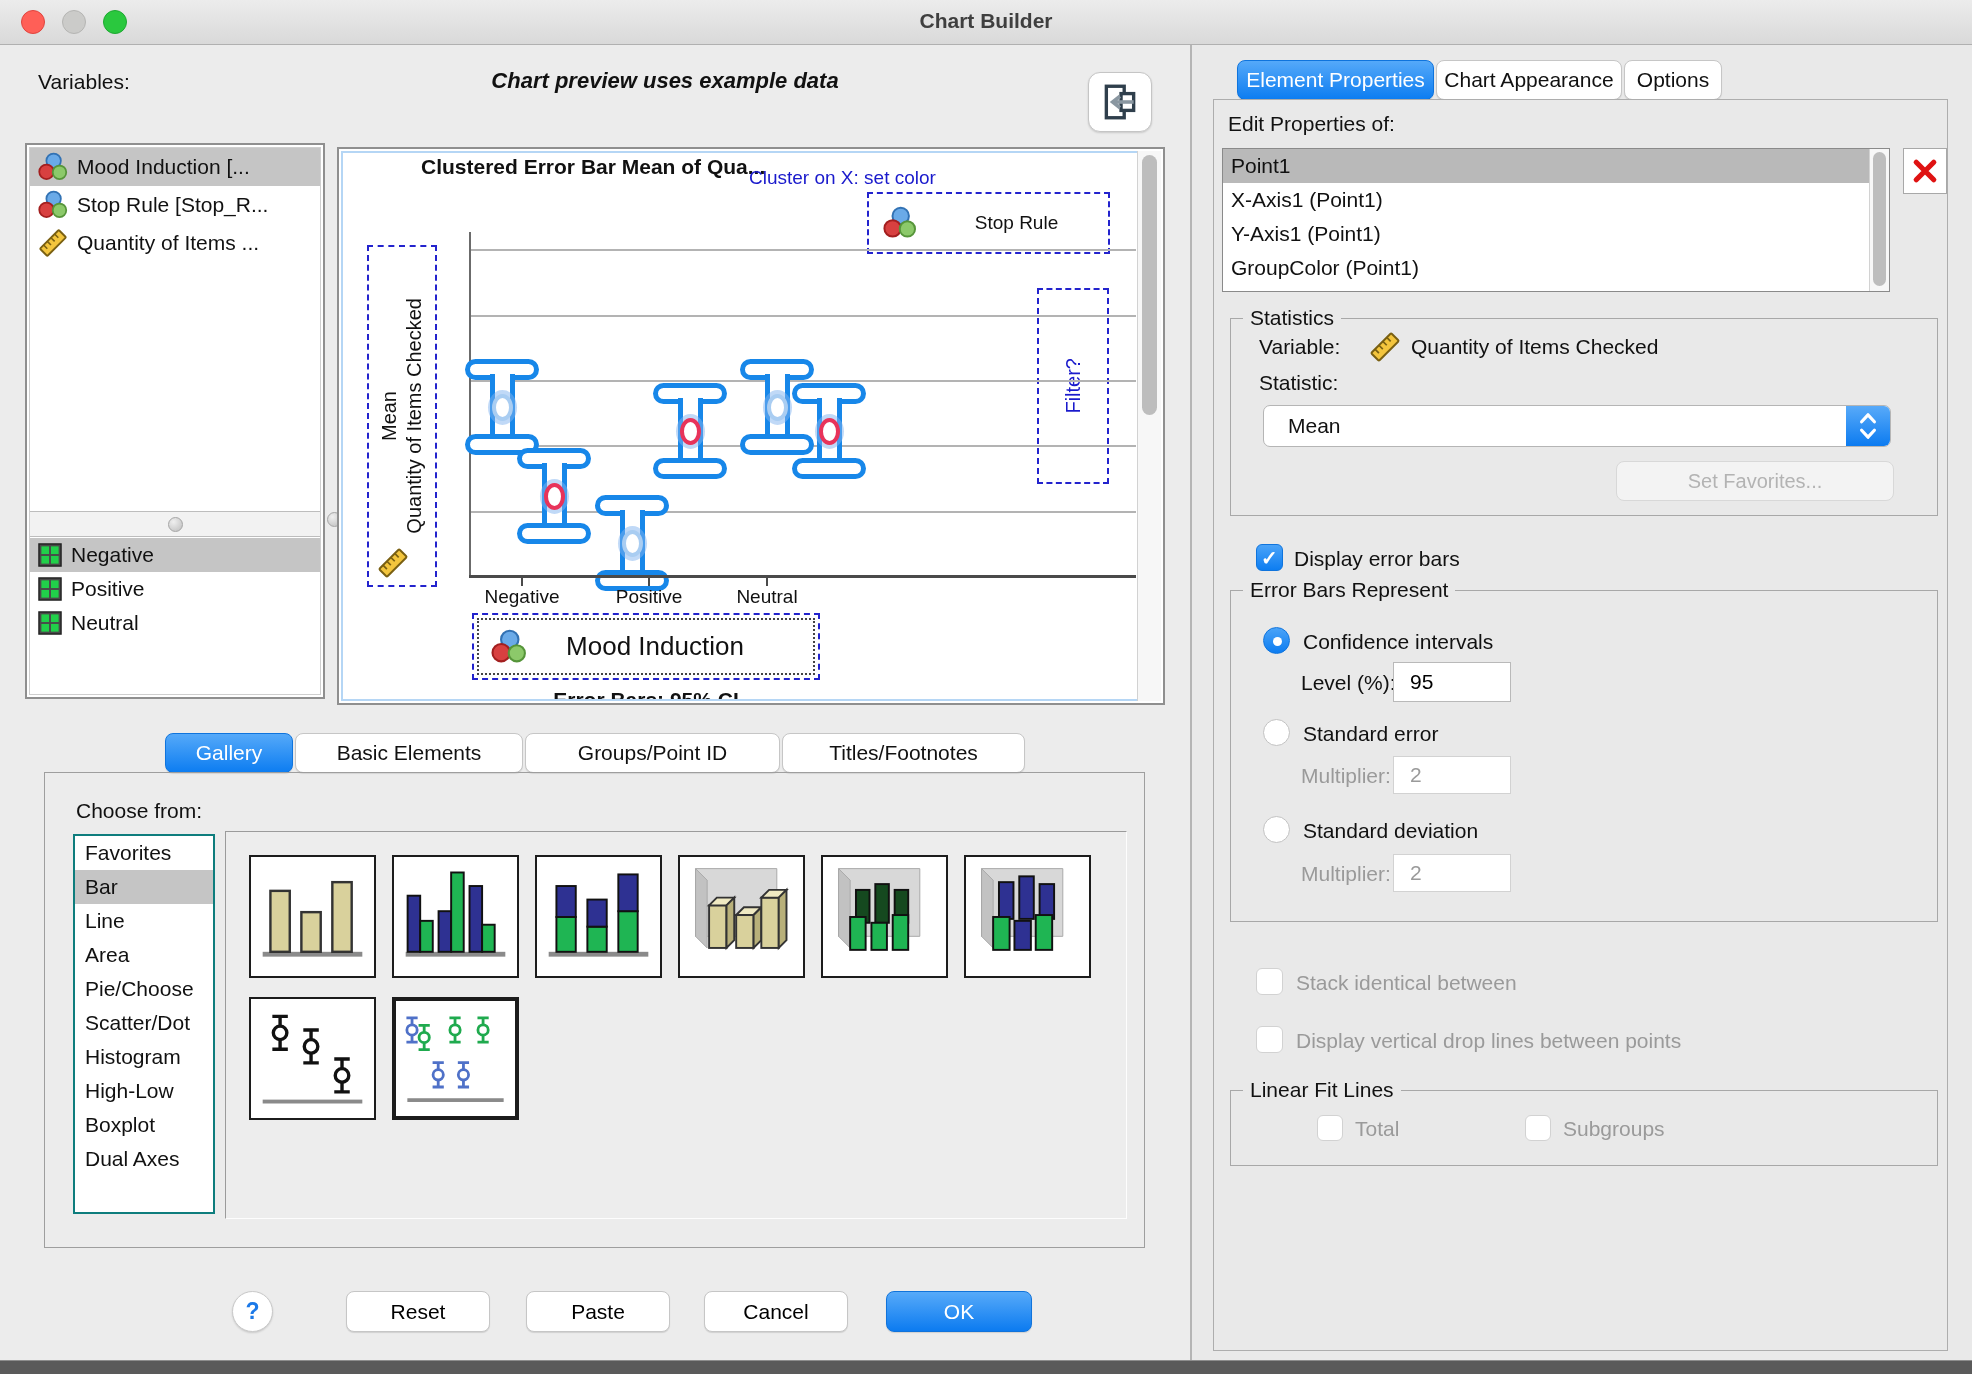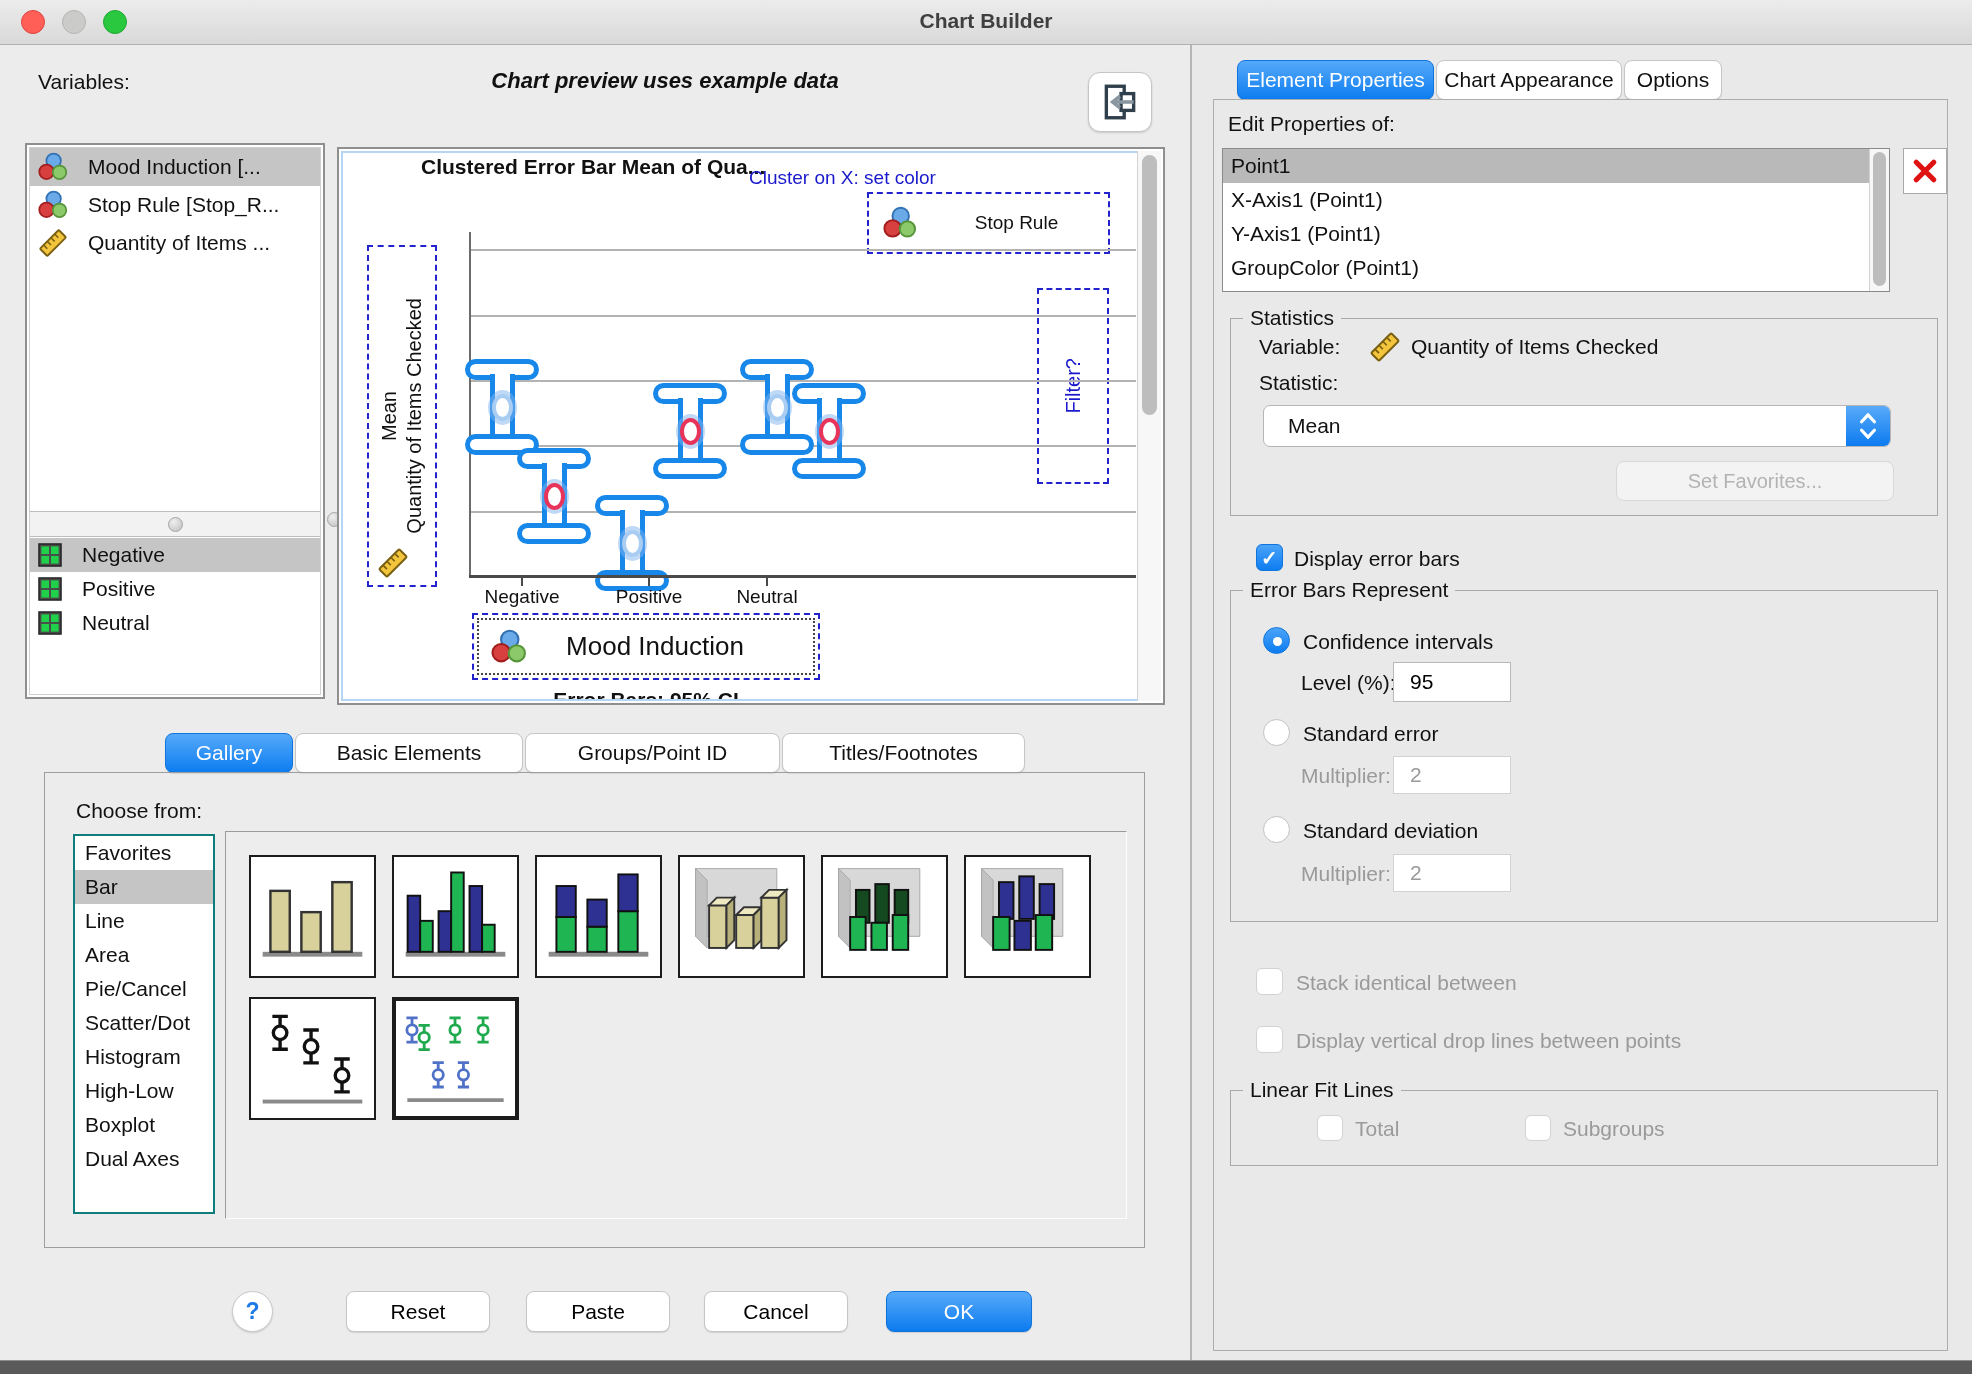--- a/index.html
+++ b/index.html
@@ -23,21 +23,21 @@
   .vtext { writing-mode:vertical-rl; transform:rotate(180deg); }
   .fs { position:absolute; border:1px solid #a8a8a8; }
   .fs > .legend { position:absolute; top:-13px; left:12px; background:#e9e9e9; padding:0 7px; font-size:21px; }
   .btn { position:absolute; background:#fff; border:1px solid #c6c6c6; border-radius:8px;
     font-size:21px; text-align:center; box-shadow:0 1px 1px rgba(0,0,0,.12); }
   .btn.blue { background:linear-gradient(#57aaf9,#0c7bf0); color:#fff; border-color:#1173da; }
   .tab { position:absolute; height:40px; background:#fff; border:1px solid #c6c6c6;
     border-radius:8px; font-size:21px; display:flex; align-items:center; justify-content:center;
     box-shadow:0 1px 1px rgba(0,0,0,.10); }
   .tab.sel { background:linear-gradient(#55a9f9,#0d7df1); color:#fff; border-color:#0f74dd; }
-  .row { height:38px; display:flex; align-items:center; gap:20px; padding:0 8px; font-size:21px; white-space:nowrap; overflow:hidden; }
+  .row { height:38px; display:flex; align-items:center; gap:9px; padding:0 8px; font-size:21px; white-space:nowrap; overflow:hidden; }
   .row.sel { background:#c5c5c5; }
   .icon { flex:0 0 auto; display:inline-flex; }
 
   
   .panel { position:absolute; border:2px solid #8f8f8f; background:#fff; }
   .varpanel-inner { position:absolute; inset:2px; border:1px solid #cfcfcf; }
   .splitter { position:absolute; left:0; right:0; height:26px; background:#f2f2f2;
     border-top:1px solid #bdbdbd; border-bottom:1px solid #bdbdbd; }
   .knob { position:absolute; width:15px; height:15px; border-radius:50%;
     background:radial-gradient(circle at 35% 30%,#efefef,#bdbdbd); border:1px solid #a5a5a5; }
@@ -319,21 +319,21 @@
       <div class="row sel">
           <span>Bar</span>
         </div>
       <div class="row">
           <span>Line</span>
         </div>
       <div class="row">
           <span>Area</span>
         </div>
       <div class="row">
-          <span>Pie/Cancel</span>
+          <span>Pie/Choose</span>
         </div>
       <div class="row">
           <span>Scatter/Dot</span>
         </div>
       <div class="row">
           <span>Histogram</span>
         </div>
       <div class="row">
           <span>High-Low</span>
         </div>

